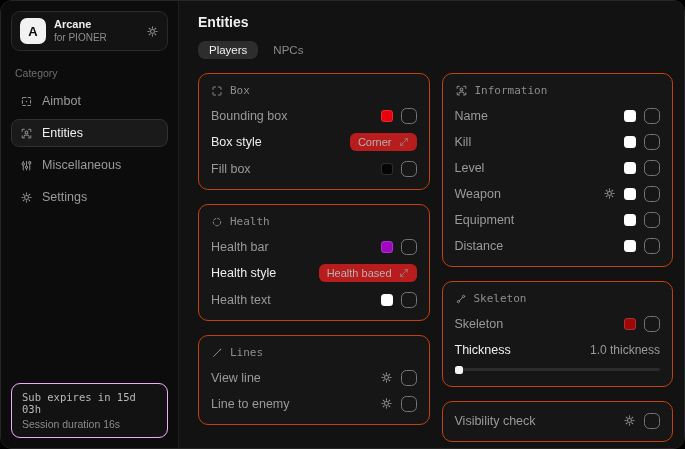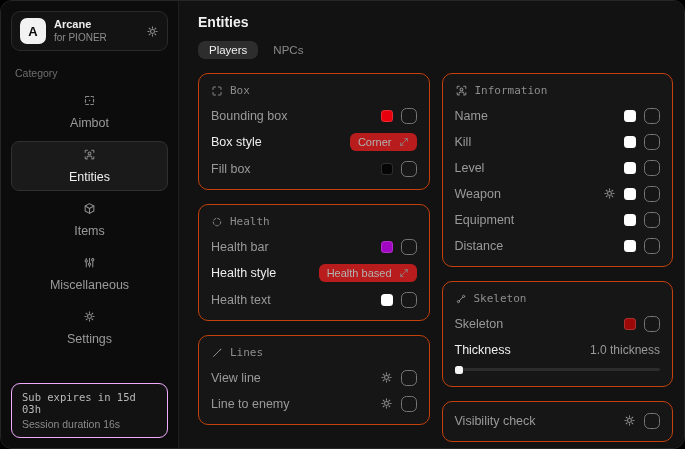--- a/index.html
+++ b/index.html
@@ -16,21 +16,21 @@
   .logo { width:26px; height:26px; background:#f2f2f2; color:#0a0a0a; border-radius:7px;
           font-weight:bold; font-size:13px; display:flex; align-items:center; justify-content:center; }
   .brand-text { flex:1; line-height:1.25; }
   .brand-name { color:#ededed; font-size:11px; font-weight:bold; }
   .brand-sub  { color:#8d8d8d; font-size:10px; }
   .icon { display:inline-flex; align-items:center; justify-content:center; color:#8a8a8a; }
   .icon svg { display:block; }
   .category { color:#6e6e6e; font-size:10.5px; margin:16px 4px 8px 4px; }
   .nav { display:flex; flex-direction:column; gap:4px; flex:1; }
   .nav-item { display:flex; align-items:center; gap:9px; color:#9a9a9a; font-size:12.5px;
-              padding:6px 8px; border:1px solid transparent; border-radius:8px; cursor:default;flex-direction:column; }
+              padding:6px 8px; border:1px solid transparent; border-radius:8px; cursor:default; }
   .nav-item.active { color:#f0f0f0; background:#1a1a1a; border-color:#303030; }
   .footer-card { border:1px solid #f0abfc; background:#121212; border-radius:9px; padding:7px 10px; }
   .foot1 { font-family:"DejaVu Sans Mono", monospace; font-size:10.5px; color:#b9b9b9; }
   .foot2 { font-size:10.5px; color:#8b8b8b; margin-top:3px; font-weight:normal; }
 
   
   .main { flex:1; background:#121212; padding:13px 11px 10px 19px; overflow:hidden; }
   .page-title { color:#f0f0f0; font-size:14px; font-weight:bold; }
   .tabs { display:flex; align-items:center; gap:4px; margin-top:11px; }
   .tab { font-size:11.5px; color:#8a8a8a; padding:3px 11px; border-radius:7px; cursor:default; }
@@ -93,29 +93,20 @@
               <path d="M4 8V5.5A1.5 1.5 0 0 1 5.5 4H8M16 4h2.5A1.5 1.5 0 0 1 20 5.5V8M20 16v2.5a1.5 1.5 0 0 1-1.5 1.5H16M8 20H5.5A1.5 1.5 0 0 1 4 18.5V16"></path>
               <circle cx="12" cy="10" r="2.6"></circle>
               <path d="M7.5 17c1-2.8 8-2.8 9 0"></path>
             </svg>
           </span>
           <span>Entities</span>
         </div>
         <div class="nav-item">
           <span class="icon">
             <svg width="13" height="13" viewBox="0 0 24 24" fill="none" stroke="currentColor" stroke-width="2" stroke-linecap="round" stroke-linejoin="round">
-              <path d="M12 3l8 4.5v9L12 21l-8-4.5v-9L12 3z"></path>
-              <path d="M12 12l8-4.5M12 12v9M12 12L4 7.5"></path>
-            </svg>
-          </span>
-          <span>Items</span>
-        </div>
-        <div class="nav-item">
-          <span class="icon">
-            <svg width="13" height="13" viewBox="0 0 24 24" fill="none" stroke="currentColor" stroke-width="2" stroke-linecap="round" stroke-linejoin="round">
               <path d="M6 4v16M12 4v16M18 4v16"></path>
               <circle cx="6" cy="9" r="2.1" fill="#0c0c0c"></circle>
               <circle cx="12" cy="15" r="2.1" fill="#0c0c0c"></circle>
               <circle cx="18" cy="7" r="2.1" fill="#0c0c0c"></circle>
             </svg>
           </span>
           <span>Miscellaneous</span>
         </div>
         <div class="nav-item">
           <span class="icon">

